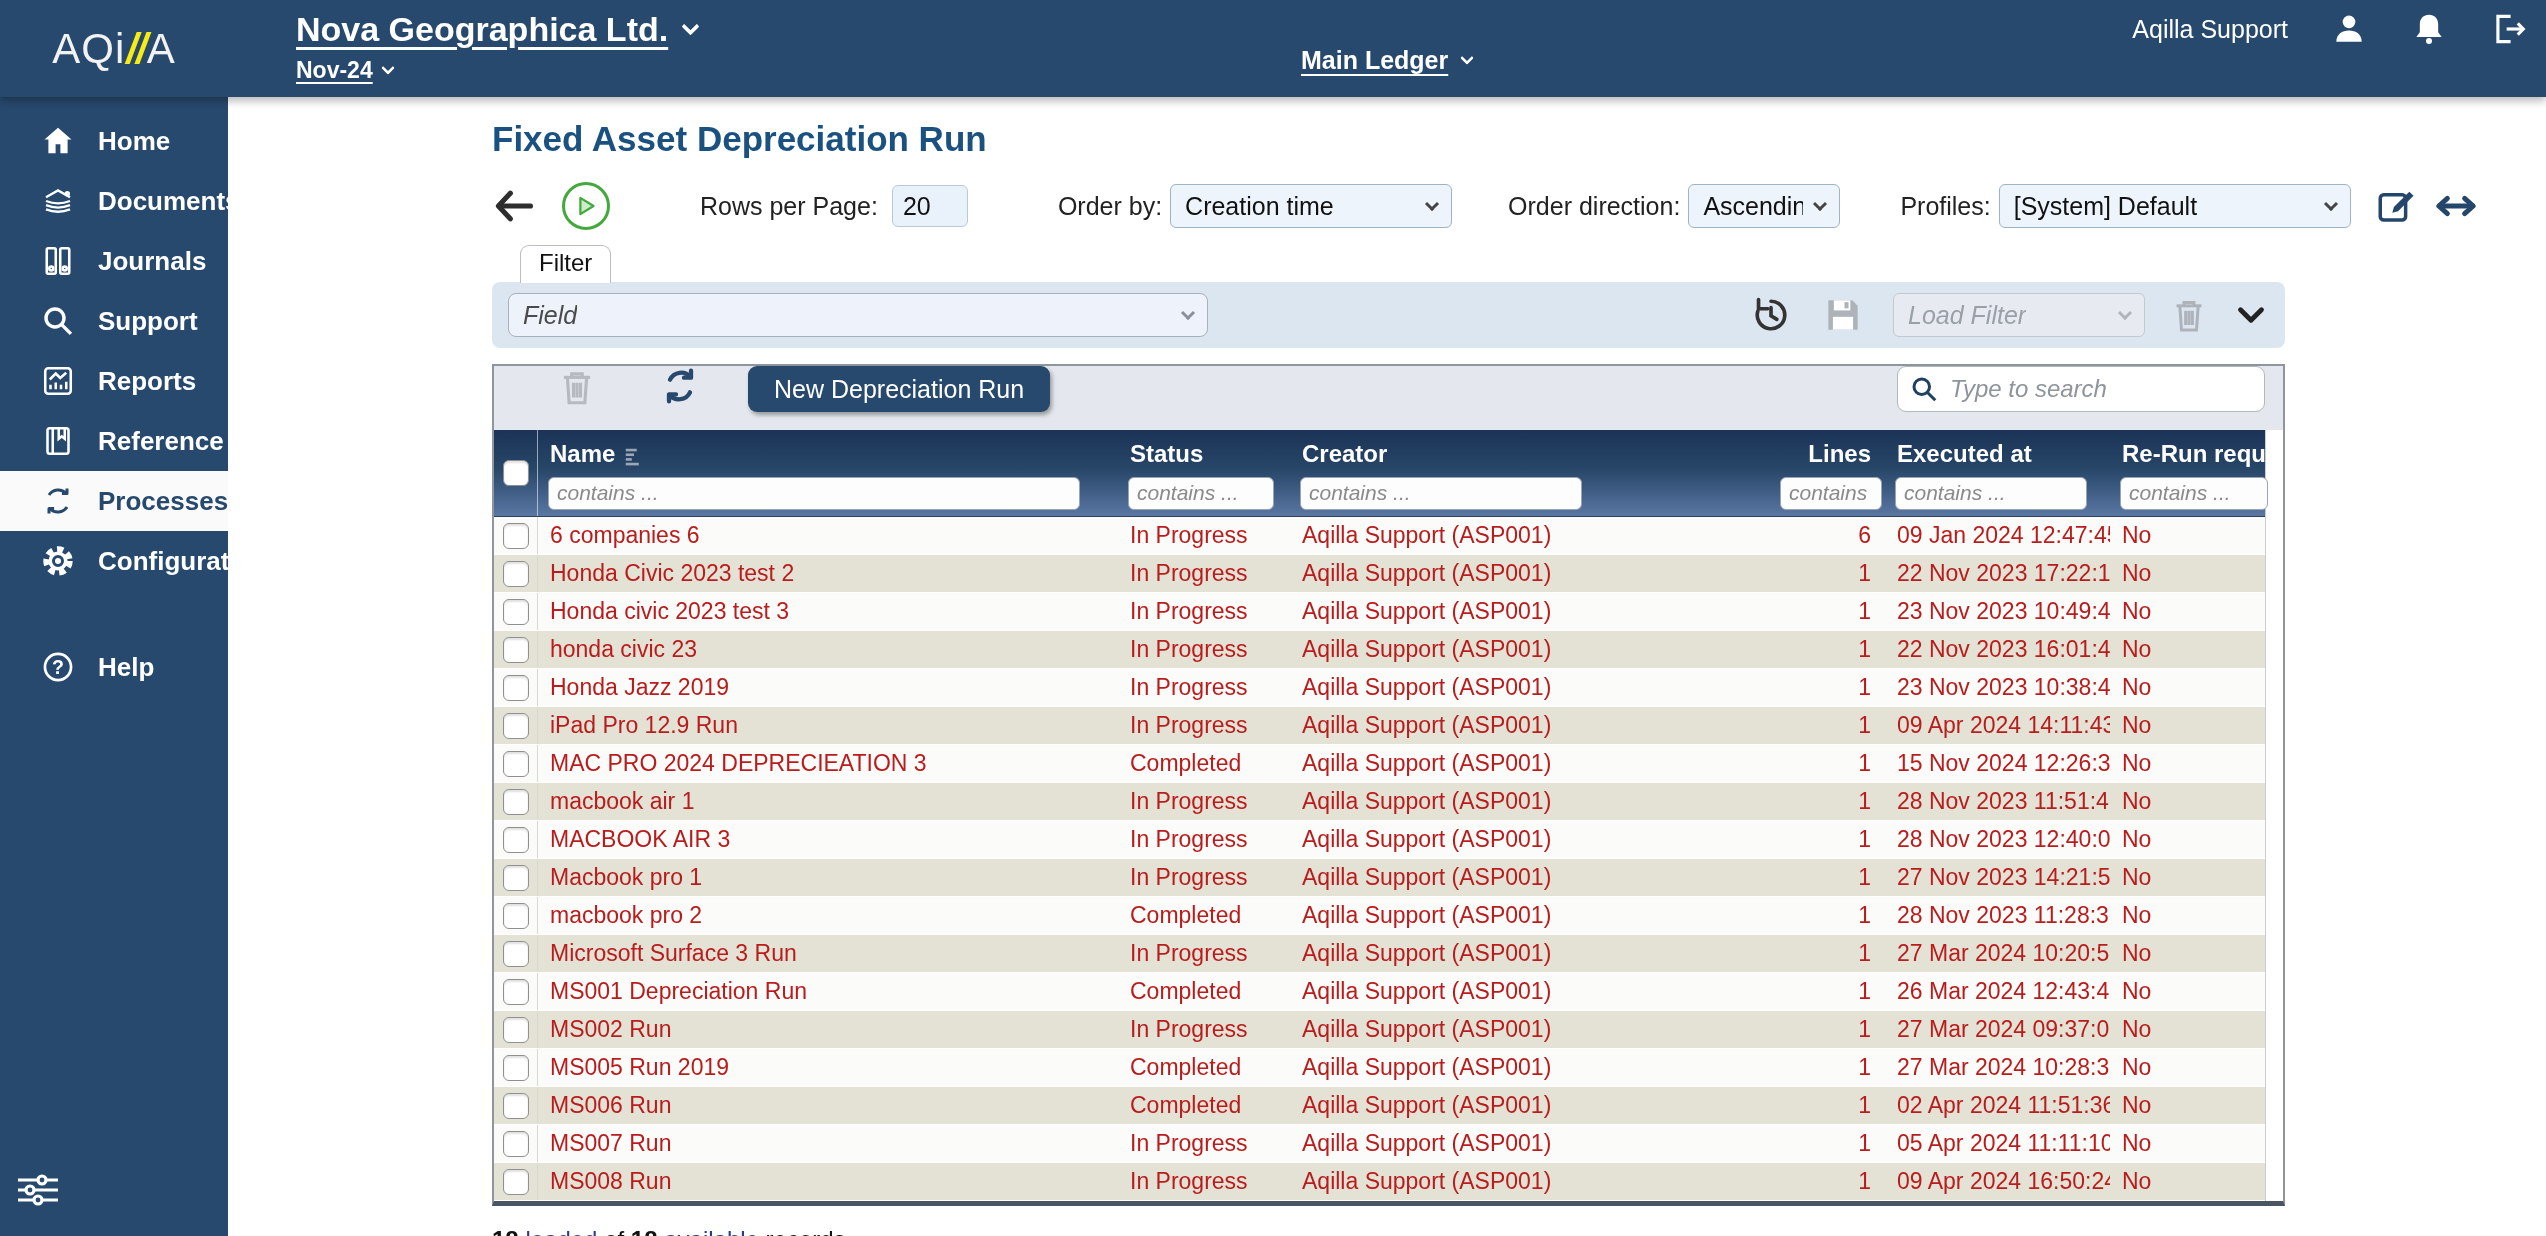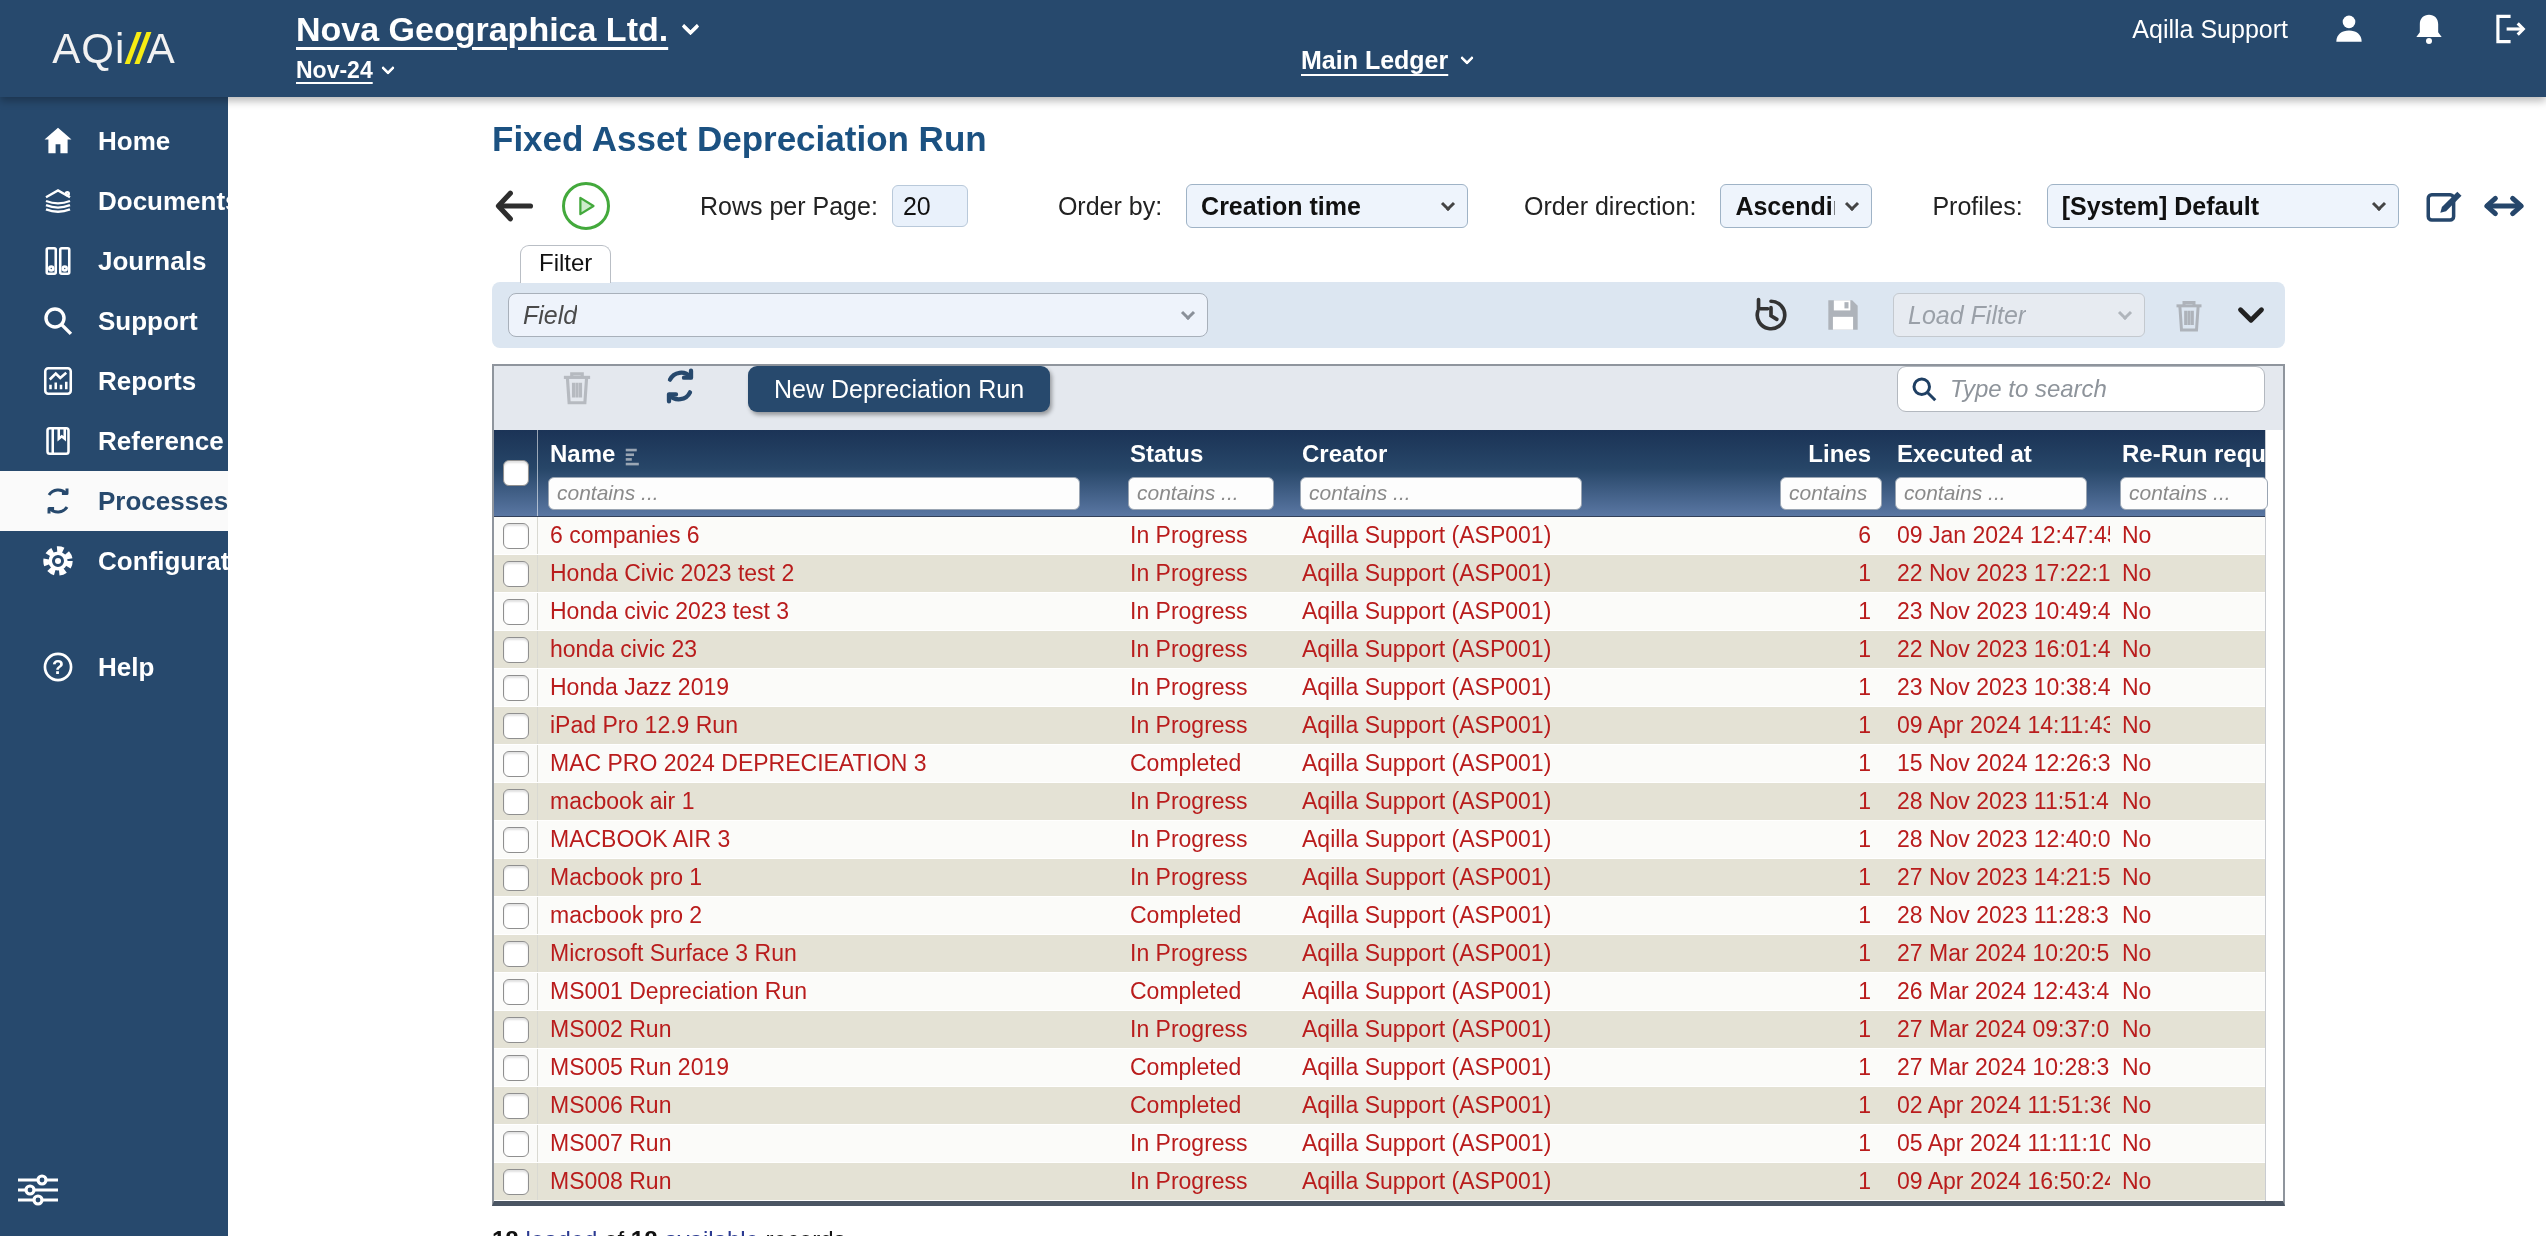--- a/index.html
+++ b/index.html
@@ -41,21 +41,21 @@
   .back-btn { width:44px; height:44px; color:#2e2e2e; cursor:pointer; }
   .play-btn { width:48px; height:48px; border:3px solid #43a93c; border-radius:50%; margin-left:26px; display:flex; align-items:center; justify-content:center; background:#fff; cursor:pointer; }
   .lbl { font-size:25px; color:#222; }
   .rpp-input { width:76px; height:42px; margin-left:14px; background:#e9f1fb; border:1px solid #b9c9da; border-radius:6px; font-size:25px; padding:0 10px; color:#111; font-family:"Liberation Sans",sans-serif; }
   .select { height:44px; background:#eef4fc; border:1px solid #9fb3c6; border-radius:6px; display:flex; align-items:center; justify-content:space-between; padding:0 14px; cursor:pointer; }
   .select .sel-text { font-size:25px; color:#111; white-space:nowrap; overflow:hidden; }
   .select .chev { width:10px; height:10px; border-right:3px solid #444; border-bottom:3px solid #444; transform:rotate(45deg); margin-top:-4px; flex:0 0 auto; margin-left:12px; }
   .select.muted { background:#e7ebf1; border-color:#c4c9cf; }
   .select.muted .sel-text { color:#9aa0a8; font-style:italic; }
   .select.muted .chev { border-color:#b0b5bc; }
-  .ml90 { margin-left:90px; } .ml56 { margin-left:56px; } .ml60 { margin-left:60px; } .ml14 { margin-left:24px;font-weight:bold; }
+  .ml90 { margin-left:90px; } .ml56 { margin-left:56px; } .ml60 { margin-left:60px; } .ml14 { margin-left:8px; }
   .w280 { width:282px; } .w150 { width:152px; } .w350 { width:352px; }
   .icon-btn { cursor:pointer; }
 
   
   .filter-tab { display:inline-block; margin-left:28px; margin-top:14px; background:#fff; border:1px solid #b9bec5; border-bottom:none; border-radius:9px 9px 0 0; padding:3px 18px 6px; font-size:24px; color:#111; position:relative; z-index:2; }
   .filter-panel { width:1793px; height:66px; background:#dce6f1; border-radius:8px; display:flex; align-items:center; padding:0 16px; margin-top:-1px; }
   .field-select { width:700px; background:#eef3fb; border:1px solid #a8b0ba; border-radius:8px; height:44px; }
   .field-select .sel-text { font-style:italic; color:#4a4a4a; }
   .field-select .chev { border-color:#8a9099; }
   .fspacer { flex:1; }

